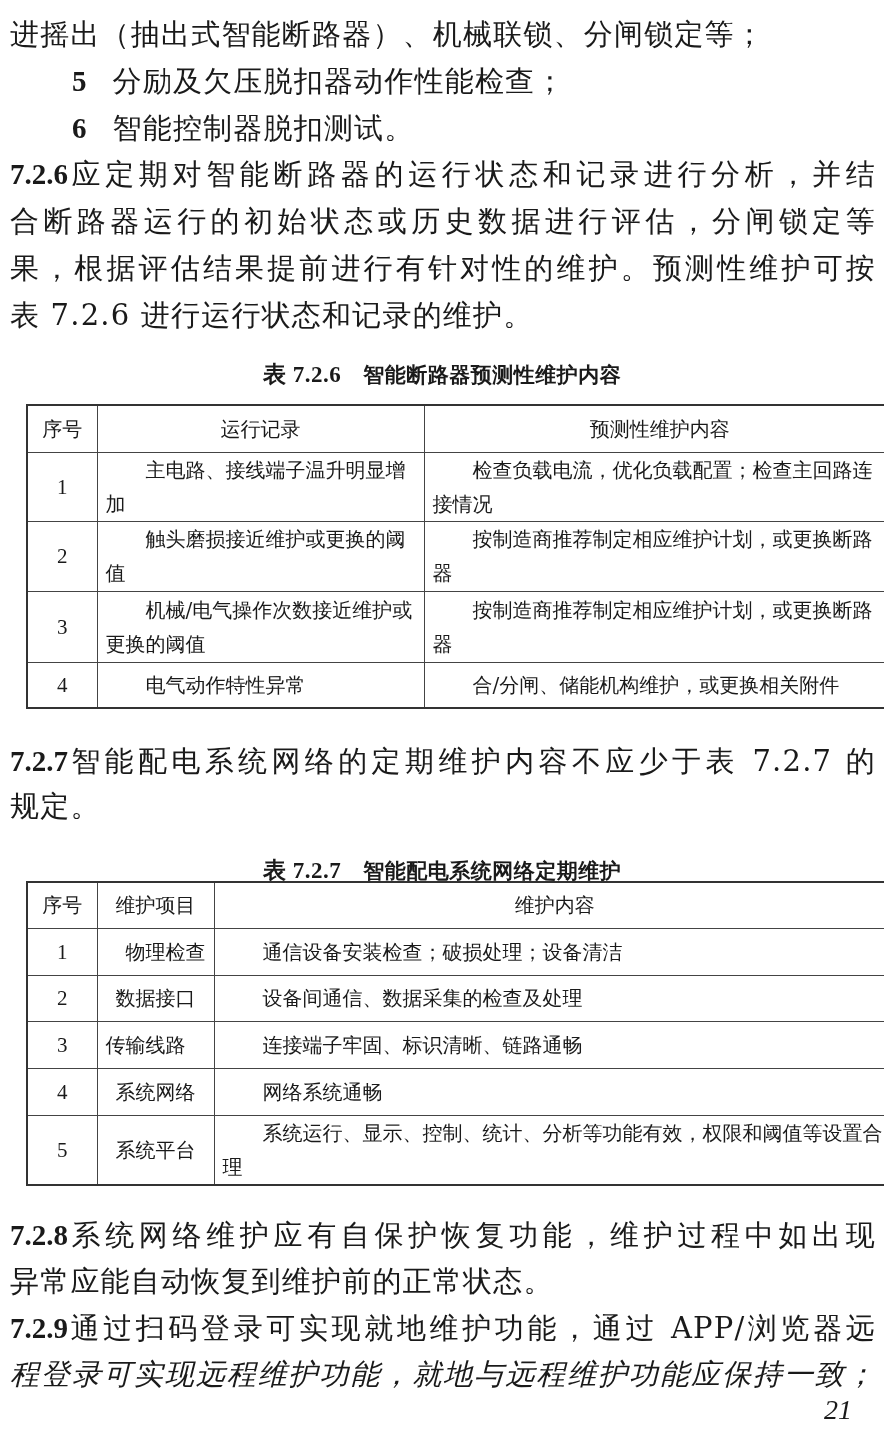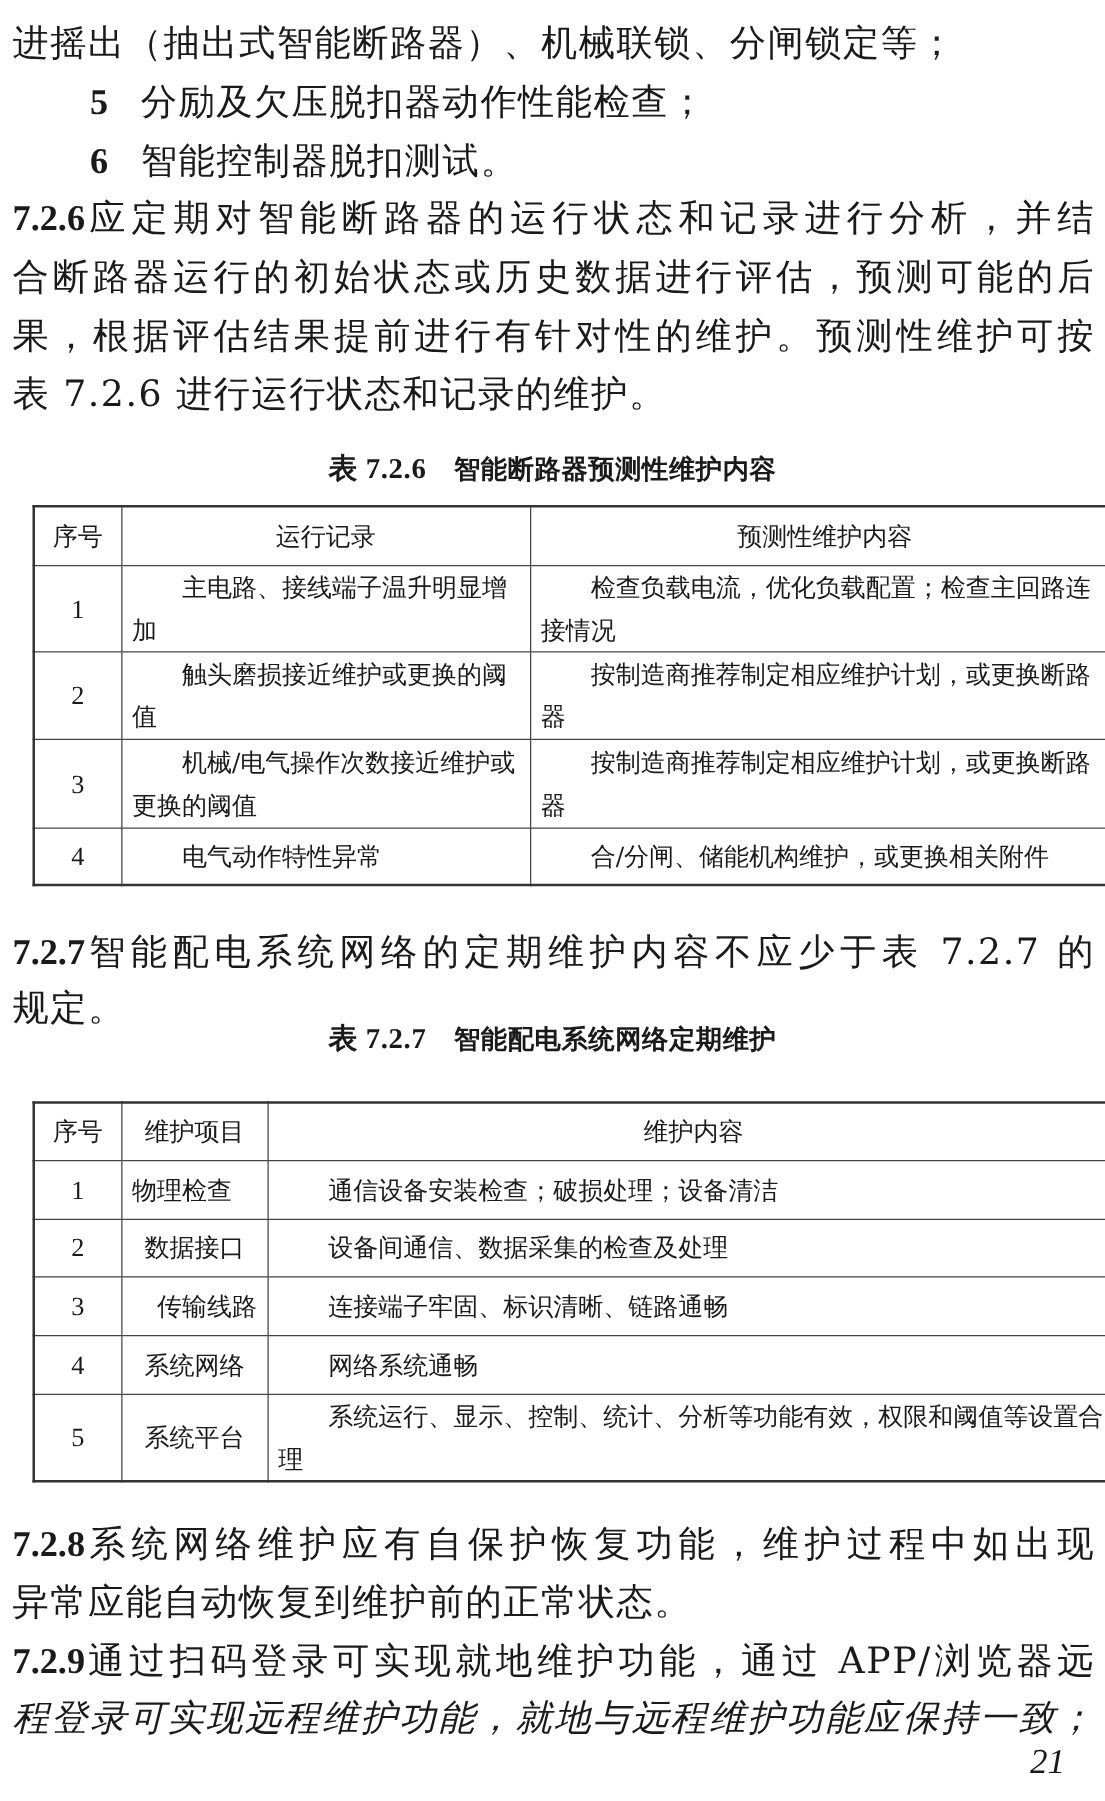--- a/index.html
+++ b/index.html
@@ -46,21 +46,21 @@
 <div class="line" style="top:61px; left:72px; width:800px;">
   <span class="num" style="margin-right:26px;">5</span><span>分励及欠压脱扣器动作性能检查；</span>
 </div>
 <div class="line" style="top:108px; left:72px; width:800px;">
   <span class="num" style="margin-right:26px;">6</span><span>智能控制器脱扣测试。</span>
 </div>
 
 <div class="line just" style="top:154px;">
   <span class="clause">7.2.6</span><span>应定期对智能断路器的运行状态和记录进行分析，并结</span>
 </div>
-<div class="line just" style="top:201px;">合断路器运行的初始状态或历史数据进行评估，预测可能的后</div>
+<div class="line just" style="top:201px;">合断路器运行的初始状态或历史数据进行评估，分闸锁定等</div>
 <div class="line just" style="top:248px;">果，根据评估结果提前进行有针对性的维护。预测性维护可按</div>
 <div class="line" style="top:295px;">表 7.2.6 进行运行状态和记录的维护。</div>
 
 <div class="caption" style="top:360px;">
   <span class="cnum">表 7.2.6</span><span>智能断路器预测性维护内容</span>
 </div>
 
 <table style="top:404px;">
   <colgroup>
       <col style="width:70px">
@@ -94,49 +94,49 @@
     <td class="ind">合/分闸、储能机构维护，或更换相关附件</td>
   </tr>
 </tbody>
   </table>
 
 <div class="line just" style="top:741px;">
   <span class="clause">7.2.7</span><span>智能配电系统网络的定期维护内容不应少于表 7.2.7 的</span>
 </div>
 <div class="line" style="top:786px;">规定。</div>
 
-<div class="caption" style="top:816px;">
+<div class="caption" style="top:856px;">
   <span class="cnum">表 7.2.7</span><span>智能配电系统网络定期维护</span>
 </div>
 
 <table style="top:881px;">
   <colgroup>
       <col style="width:70px">
       <col style="width:117px">
       <col>
     </colgroup>
   <tbody>
       <tr style="height:46px;">
     <th>序号</th>
     <th>维护项目</th>
     <th>维护内容</th>
   </tr>
   <tr style="height:47px;">
     <td class="c">1</td>
-    <td style="text-align:left;">物理检查</td>
+    <td style="text-align:right;">物理检查</td>
     <td class="ind">通信设备安装检查；破损处理；设备清洁</td>
   </tr>
   <tr style="height:46px;">
     <td class="c">2</td>
     <td style="text-align:center;">数据接口</td>
     <td class="ind">设备间通信、数据采集的检查及处理</td>
   </tr>
   <tr style="height:47px;">
     <td class="c">3</td>
-    <td style="text-align:right;margin-top:20px;">传输线路</td>
+    <td style="text-align:left;margin-top:20px;">传输线路</td>
     <td class="ind">连接端子牢固、标识清晰、链路通畅</td>
   </tr>
   <tr style="height:47px;">
     <td class="c">4</td>
     <td style="text-align:center;">系统网络</td>
     <td class="ind">网络系统通畅</td>
   </tr>
   <tr style="height:70px;">
     <td class="c">5</td>
     <td style="text-align:center;">系统平台</td>

